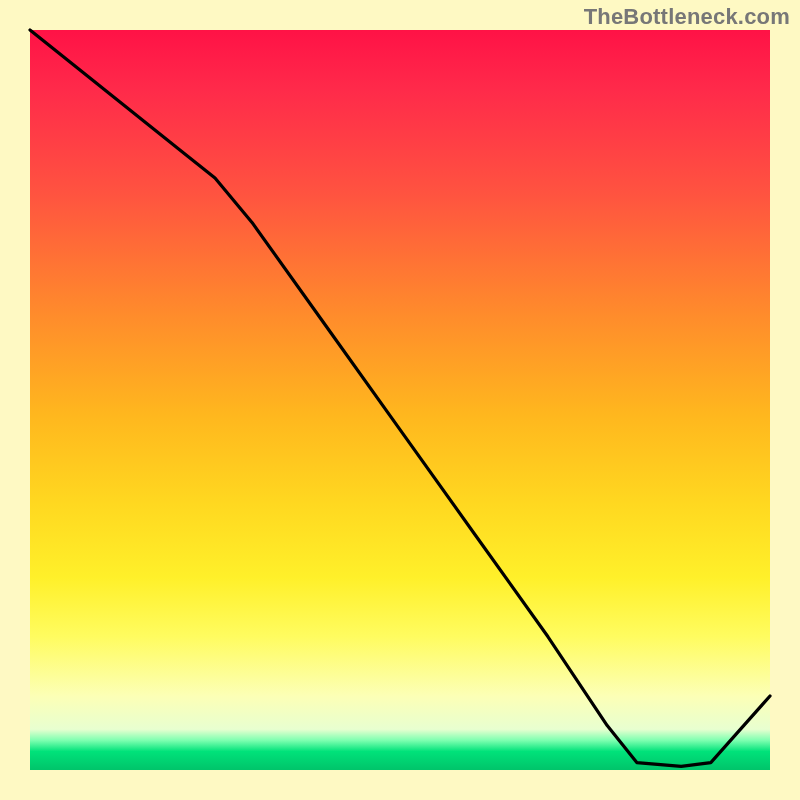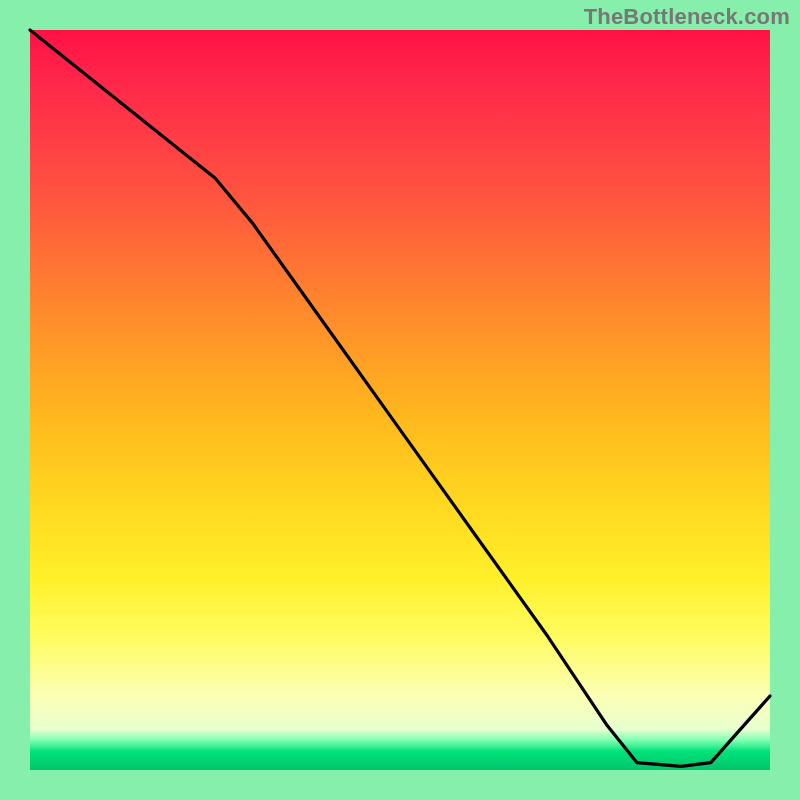--- a/index.html
+++ b/index.html
@@ -1,21 +1,21 @@
 <!DOCTYPE html>
 <html><head>
 <meta charset="utf-8">
 <style>
   * { margin: 0; padding: 0; box-sizing: border-box; }
   html, body { width: 800px; height: 800px; overflow: hidden; background: #000; }
   .stage {
     position: relative;
     width: 800px;
     height: 800px;
-    background: #86efac;
+    background: #fef9c3;
   }
   .attribution {
     position: absolute;
     top: 4px;
     right: 10px;
     font-family: Arial, Helvetica, sans-serif;
     font-size: 22px;
     font-weight: 600;
     color: #777;
     letter-spacing: 0.2px;

